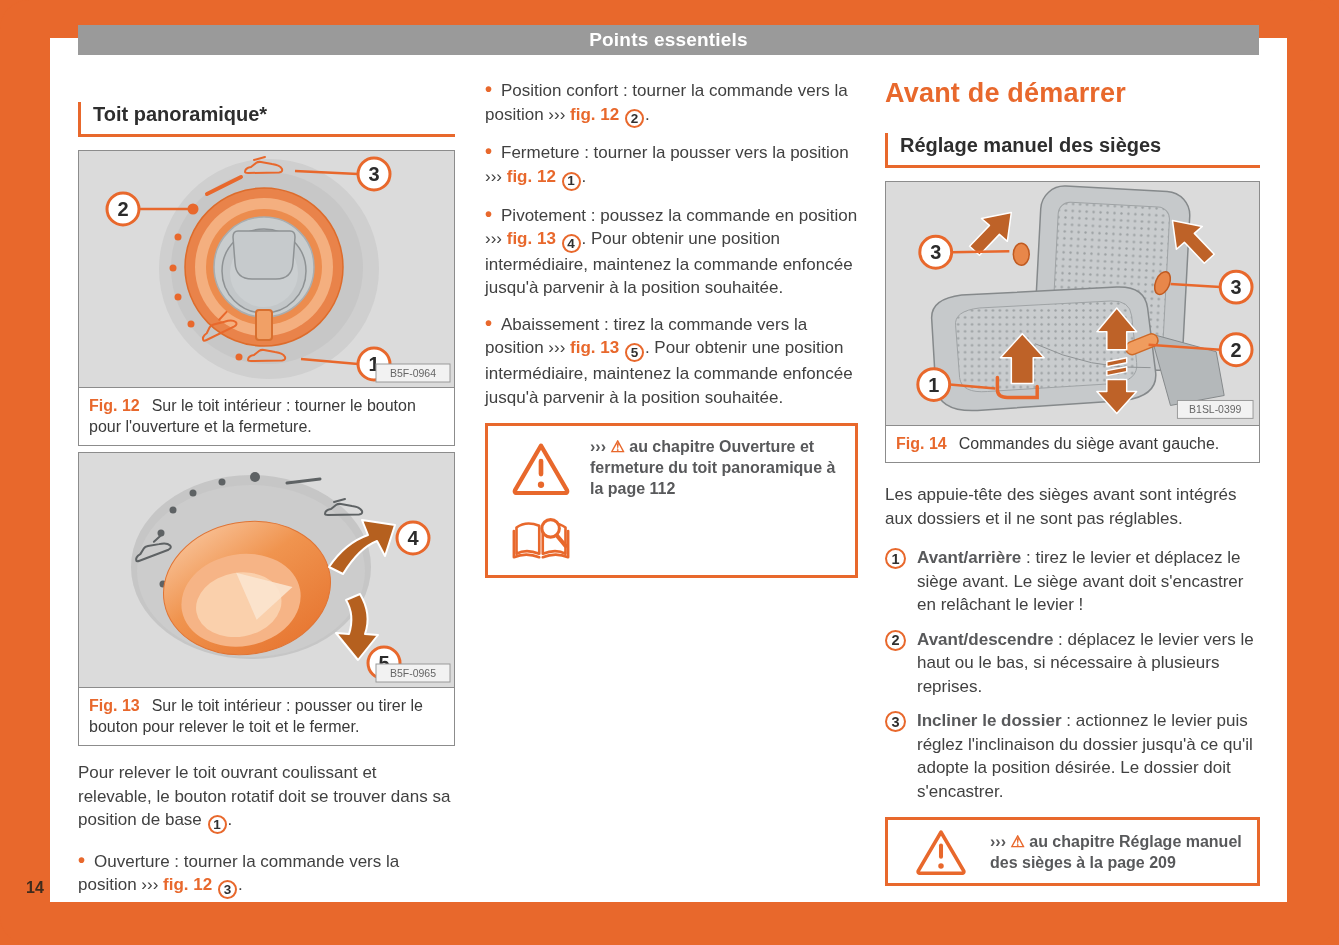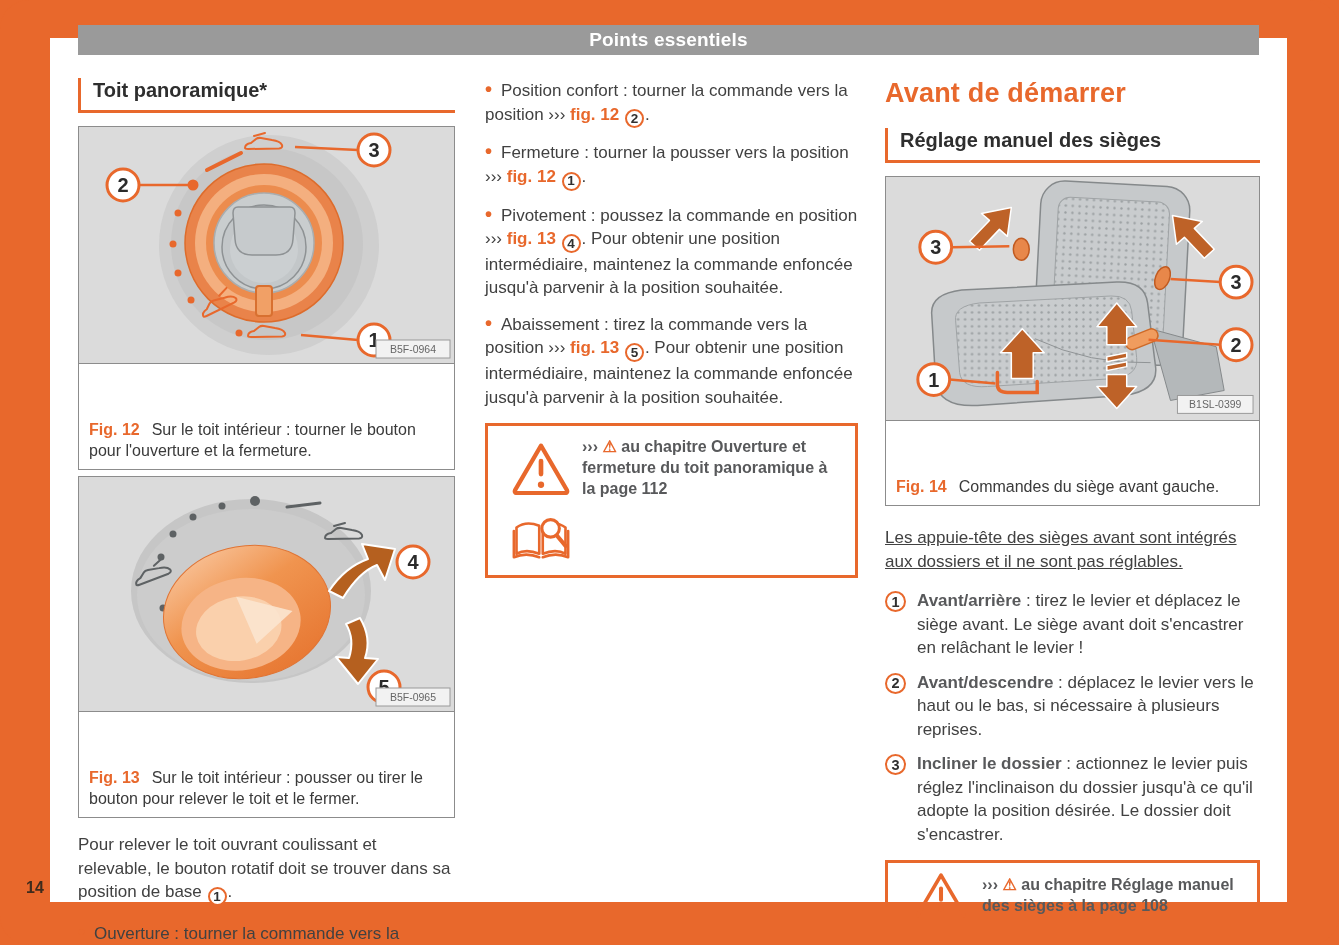--- a/index.html
+++ b/index.html
@@ -20,51 +20,51 @@
     display:flex;align-items:center;justify-content:center;}
   .header-bar span{color:#fff;font-weight:700;font-size:19px;letter-spacing:.2px;}
   .page-num{position:absolute;left:26px;top:879px;color:#3F2B1C;font-weight:700;font-size:16px;text-align:right;}
 
   .col{position:absolute;top:78px;}
   .col-left{left:78px;width:377px;}
   .col-mid{left:485px;width:373px;}
   .col-right{left:885px;width:375px;}
 
   .sec-title{font-size:20px;font-weight:700;color:#2E2E2E;border-left:3px solid var(--orange);
-    border-bottom:3px solid var(--orange);padding:1px 0 8px 12px;margin-bottom:13px;}
+    border-bottom:3px solid var(--orange);padding:1px 0 8px 12px;margin-bottom:13px;margin-top:24px;}
   .chapter-title{font-size:27px;font-weight:700;color:var(--orange);margin-bottom:19px;letter-spacing:.2px;}
 
   .fig{border:1px solid var(--fig-border);background:#fff;margin-bottom:6px;}
   .fig-img{background:var(--fig-bg);border-bottom:1px solid var(--fig-border);font-size:0;line-height:0;}
-  .fig-cap{padding:7px 10px 8px 10px;font-size:16px;line-height:21px;color:#3A3A3A;margin-top:48px;}
+  .fig-cap{padding:7px 10px 8px 10px;font-size:16px;line-height:21px;color:#3A3A3A;}
   .fig-label{color:var(--orange);font-weight:700;margin-right:12px;}
 
   .body-text{font-size:17px;line-height:23.5px;color:var(--txt);margin-top:15px;}
   .col-mid .body-text{margin-top:0;margin-bottom:12px;}
   .bullet::before{content:"•";color:var(--orange);font-size:20px;font-weight:700;margin-right:9px;}
 
   .seg-ref{color:var(--orange);font-weight:700;}
   .seg-bold{font-weight:700;color:var(--xref-txt);}
   .seg-warn{color:var(--orange);}
   .seg-circ{display:inline-flex;width:19px;height:19px;border:2px solid var(--orange);border-radius:50%;
     align-items:center;justify-content:center;font-size:13.5px;font-weight:600;color:#303030;
     vertical-align:-3.5px;margin:0 1px;line-height:1;background:#fff;}
 
   .xref-box{border:3px solid var(--orange);padding:10px 12px;display:grid;
-    grid-template-columns:82px 1fr;row-gap:14px;align-items:center;margin-top:14px;}
+    grid-template-columns:82px 1fr;row-gap:14px;align-items:center;margin-top:14px;gap:8px;}
   .xref-box .icon-cell{display:flex;justify-content:center;}
   .xref-text{font-size:16px;line-height:21px;color:var(--xref-txt);font-weight:700;}
 
   .num-item{display:flex;gap:11px;margin-bottom:11px;}
   .item-num{flex:0 0 auto;display:inline-flex;width:21px;height:21px;border:2px solid var(--orange);
     border-radius:50%;align-items:center;justify-content:center;font-size:14.5px;font-weight:600;
     color:#303030;margin-top:2px;background:#fff;}
   .item-text{font-size:17px;line-height:23.5px;color:var(--txt);}
   .list-wrap{margin-top:16px;}
-  .col-right .body-text{margin-top:20px;text-decoration:underline;}
+  .col-right .body-text{margin-top:20px;}
 </style>
 </head>
 <body>
 
 <div class="frame">
   <div class="sheet"></div>
 
   <div class="header-bar">
     <span>Points essentiels</span>
   </div>
@@ -324,16 +324,16 @@
     </div>
 
     <div class="xref-box" style="padding:8px 12px;">
       <div class="icon-cell">
         <svg width="52" height="47" viewBox="0 0 64 58">
           <path d="M32 5 L60 53 Q61 56 57 56 L7 56 Q3 56 4 53 Z" fill="none" stroke="#E8682C" stroke-width="4.5" stroke-linejoin="round"></path>
           <rect x="29.5" y="19" width="5" height="19" rx="2.5" fill="#E8682C"></rect>
           <circle cx="32" cy="47" r="3.4" fill="#E8682C"></circle>
         </svg>
       </div>
-      <div class="xref-text"><span class="seg-bold">››› </span><span class="seg-warn">⚠</span><span class="seg-bold"> au chapitre Réglage manuel des sièges à la page 108</span></div>
+      <div class="xref-text"><span class="seg-bold">››› </span><span class="seg-warn">⚠</span><span class="seg-bold"> au chapitre Réglage manuel des sièges à la page 209</span></div>
     </div>
   </div>
 </div>
 
 </body></html>

